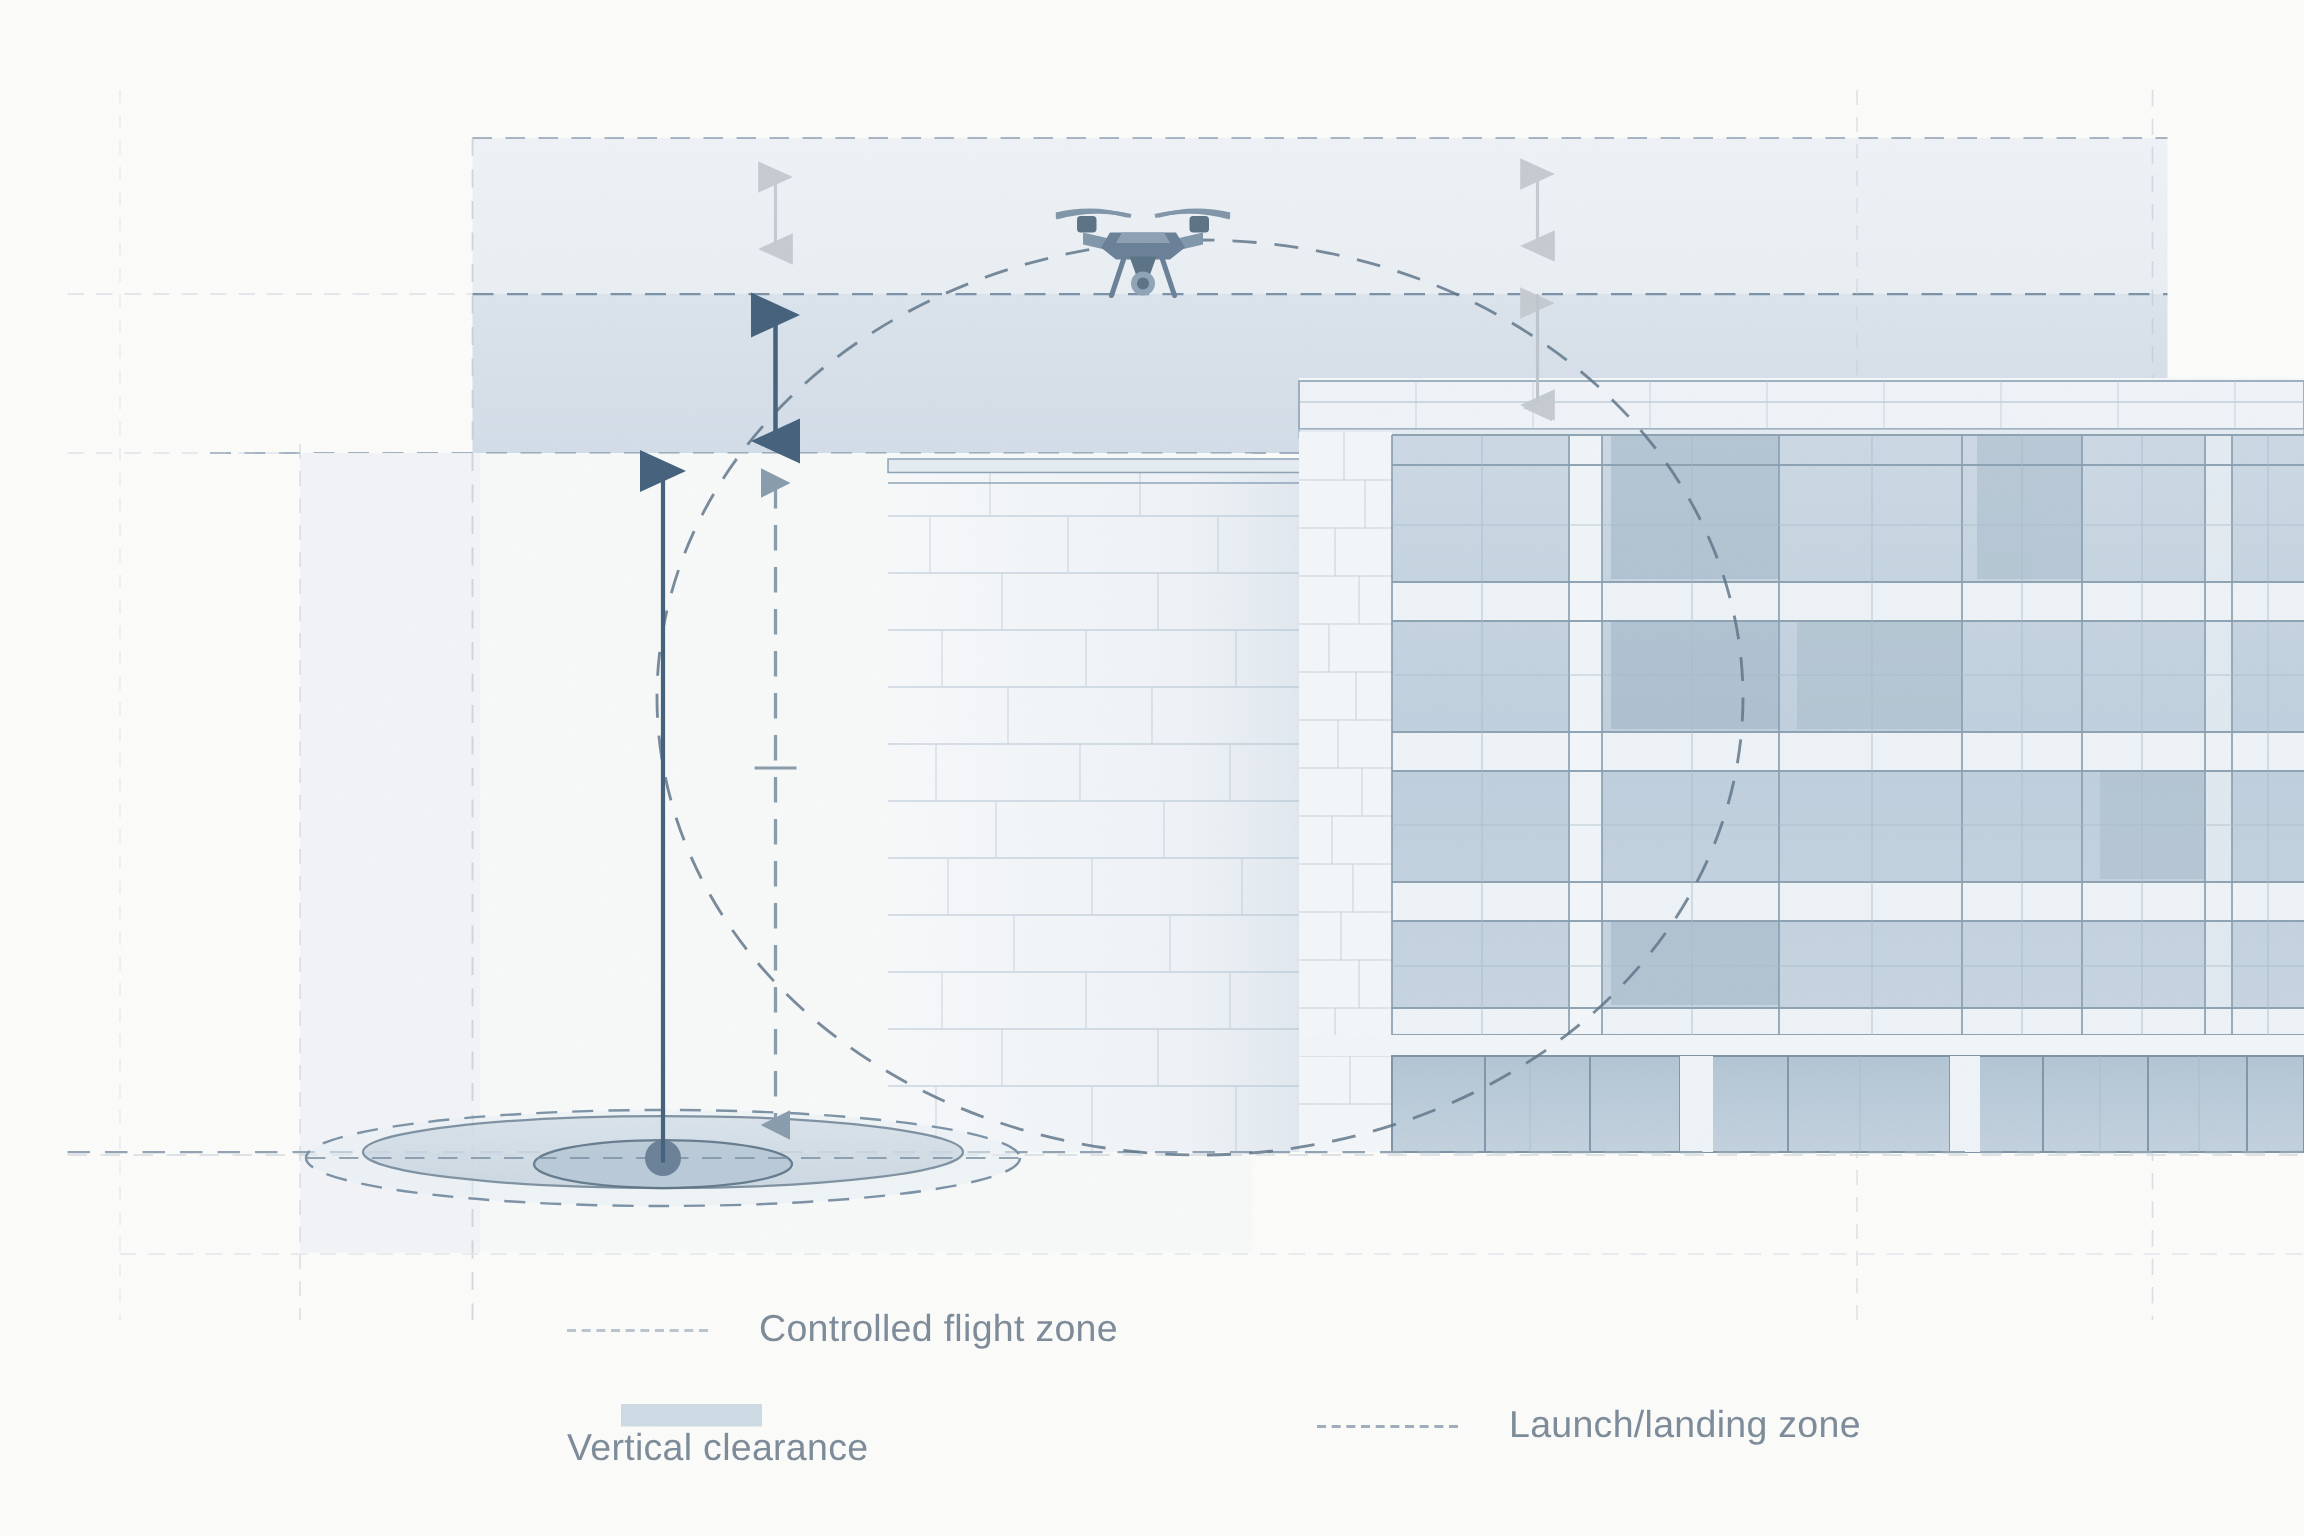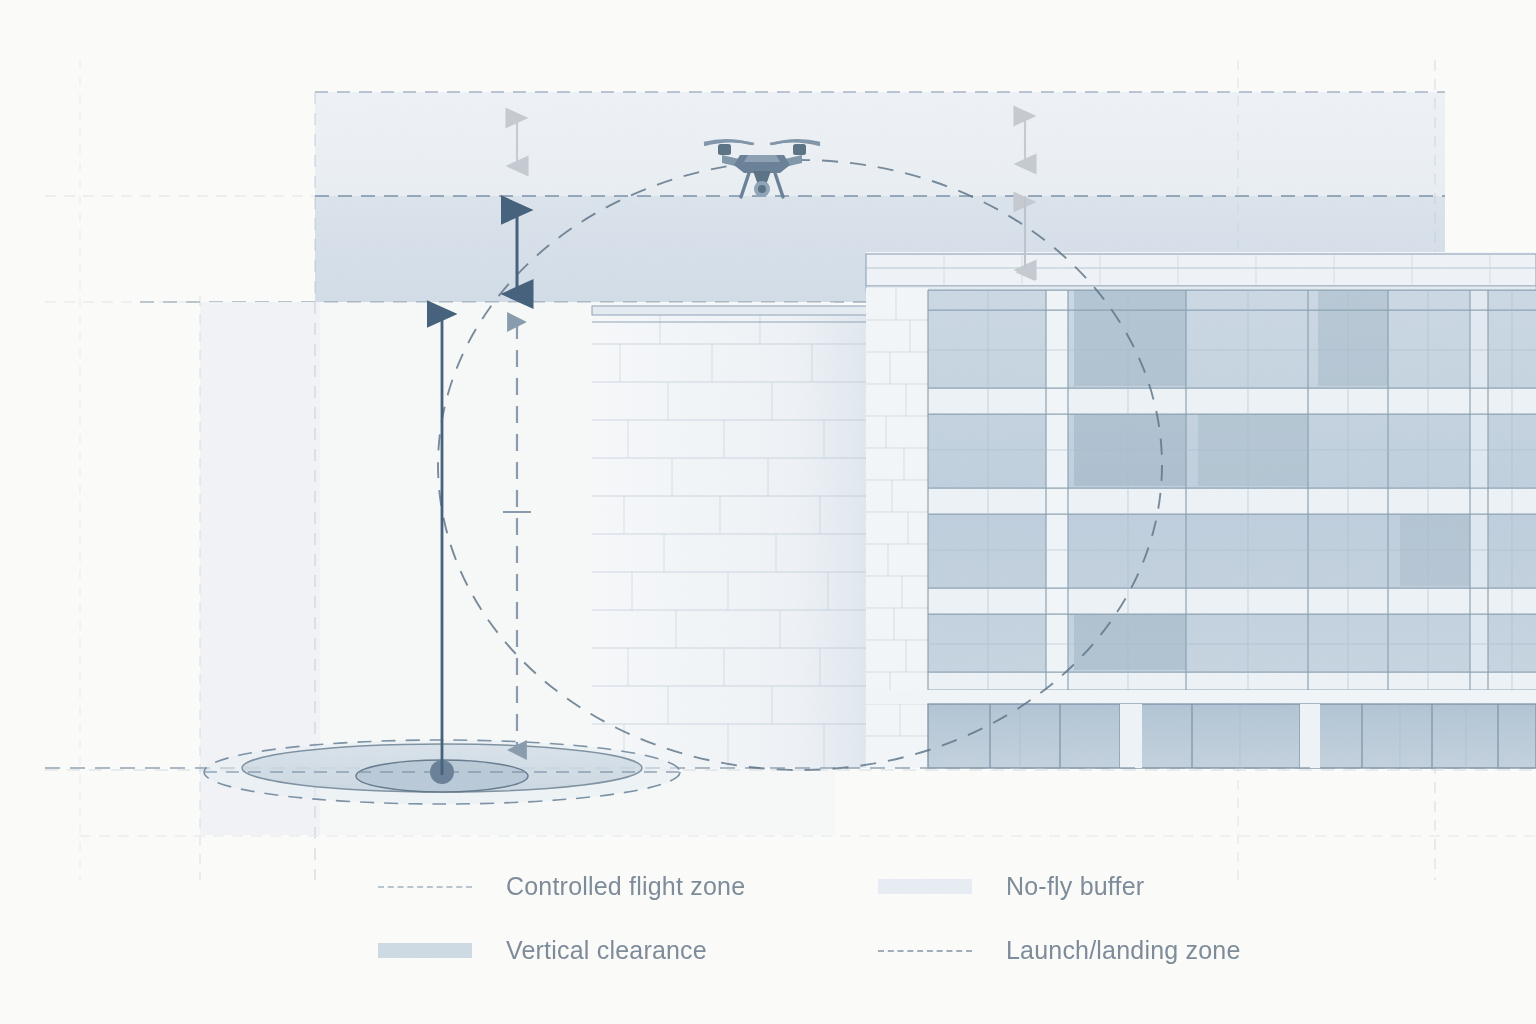--- a/index.html
+++ b/index.html
@@ -405,29 +405,25 @@
     <rect width="1536" height="1024" filter="url(#grainf)"></rect>
   </svg>
 
   <div id="legend">
 
     <div class="lg-item" style="left:378px;top:16px;">
       <span class="sw sw-dash"></span>
       <span class="lg-label">Controlled flight zone</span>
     </div>
 
-    <div class="lg-item" style="left:378px;top:80px;">
+    <div class="lg-item" style="left:378px;top:80px;flex-direction:column;">
       <span class="sw sw-bar-mid"></span>
       <span class="lg-label">Vertical clearance</span>
     </div>
 
-    <div class="lg-item" style="left:878px;top:16px;">
-      <span class="sw sw-bar-light"></span>
-      <span class="lg-label">No-fly buffer</span>
-    </div>
 
     <div class="lg-item" style="left:878px;top:80px;align-items:center;">
       <span class="sw sw-dash-d"></span>
       <span class="lg-label">Launch/landing zone</span>
     </div>
 
   </div>
 </div>
 
 </body></html>

